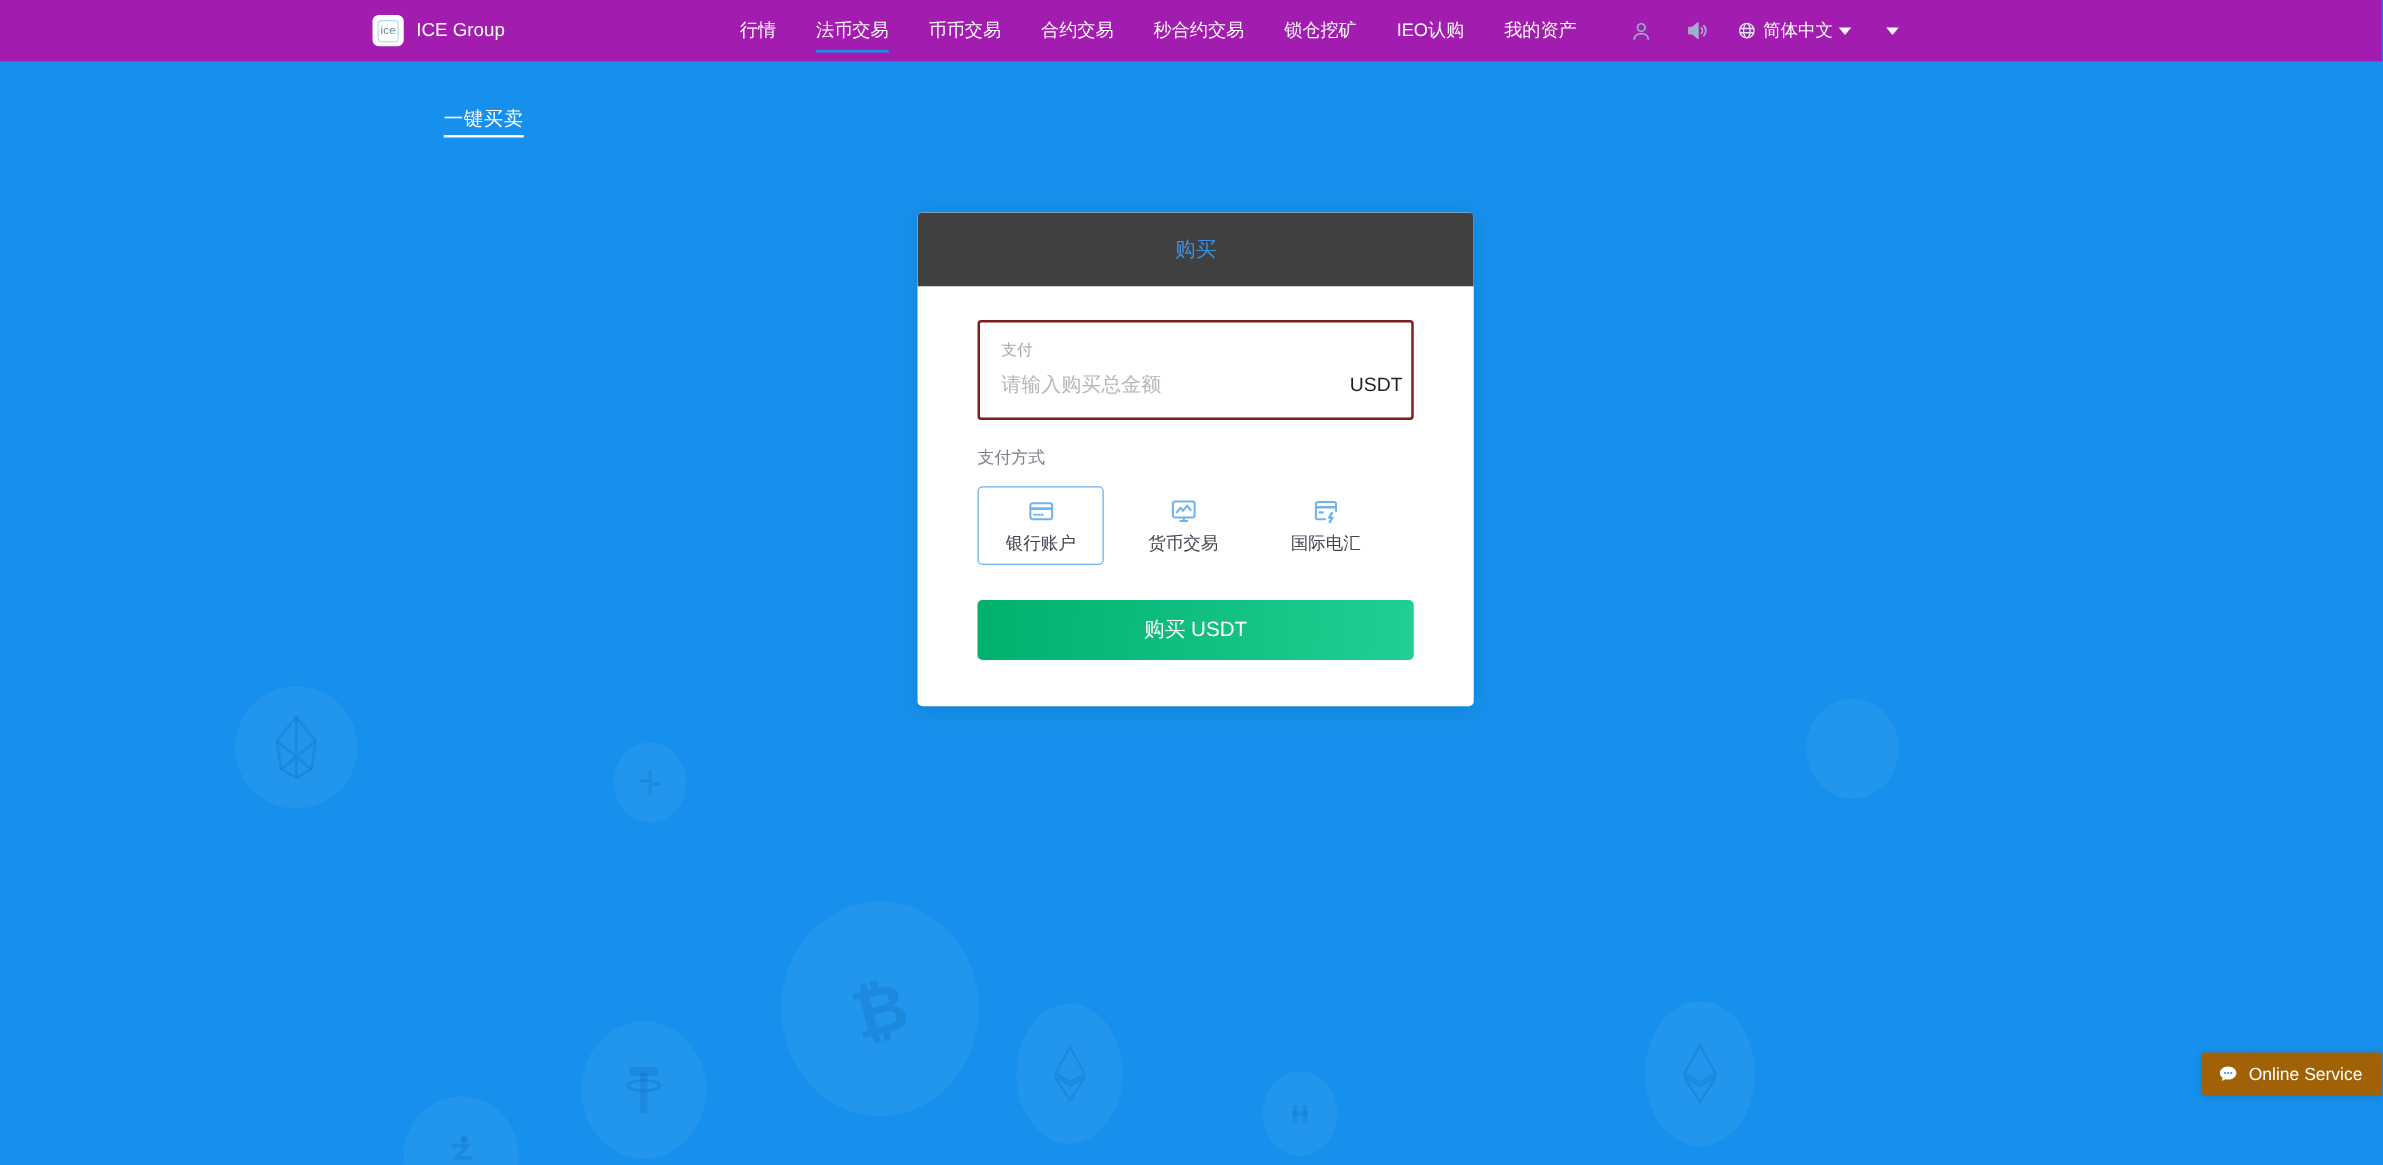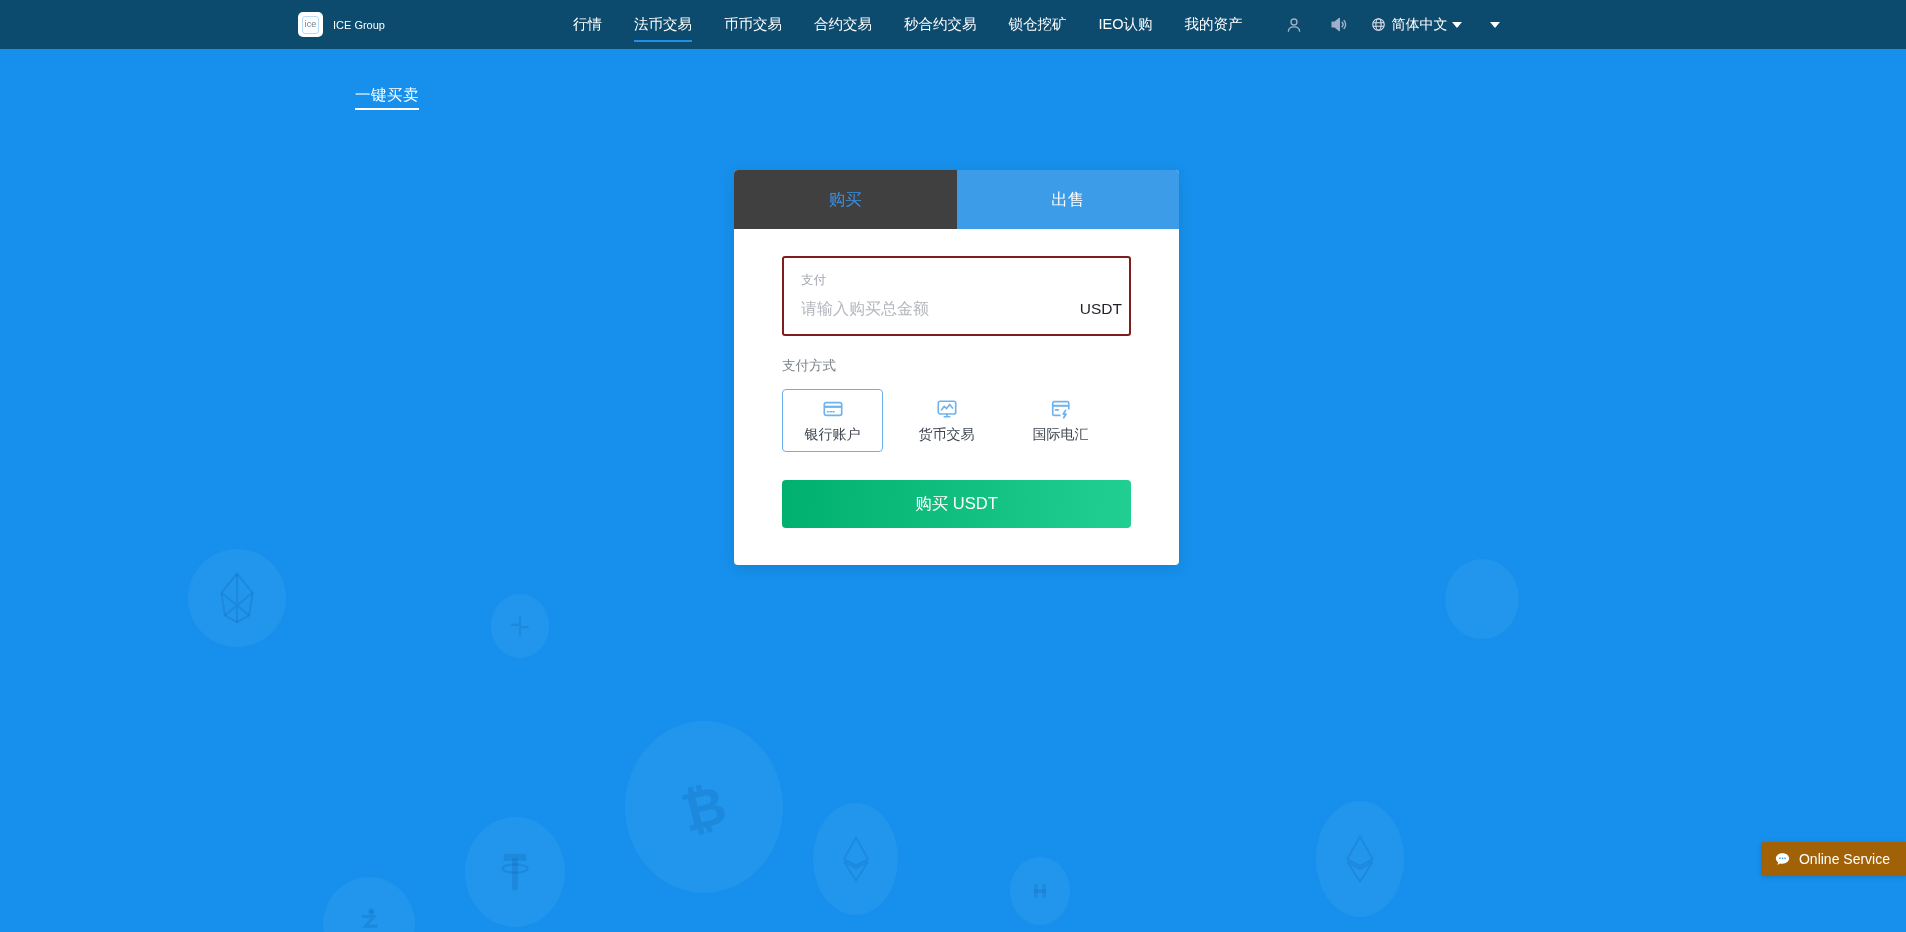--- a/index.html
+++ b/index.html
@@ -7,37 +7,37 @@
     width: 1906px; height: 932px;
     font-family: "Liberation Sans", "DejaVu Sans", sans-serif;
     overflow: hidden;
   }
   body { background: #1690ec; position: relative; }
 
   
   .header {
     position: relative; z-index: 20;
     height: 49px; width: 100%;
-    background: #0c4a6e;
+    background: #a21caf;
     display: flex; align-items: center;
   }
   .brand { display: flex; align-items: center; margin-left: 298px; }
   .brand-logo {
     width: 25px; height: 25px; border-radius: 5px; background: #ffffff;
     display: flex; align-items: center; justify-content: center;
     flex: none;
   }
   .brand-logo .inner {
     width: 17px; height: 18px; border: 1.6px solid #b9dcf5; border-radius: 3px;
     display: flex; align-items: center; justify-content: center;
     font-size: 9px; color: #6d7f90; font-family: "Liberation Sans", sans-serif;
     letter-spacing: .2px; line-height: 1;
   }
   .brand-name {
-    color: #ffffff; font-size: 11px; margin-left: 10px; white-space: nowrap;
+    color: #ffffff; font-size: 15px; margin-left: 10px; white-space: nowrap;
   }
 
   .nav { display: flex; align-items: center; margin-left: 172px; height: 66px; }
   .nav-item {
     position: relative; height: 49px; display: flex; align-items: center;
     padding: 0 16px; color: #ffffff; font-size: 14.5px; white-space: nowrap;
     cursor: pointer;
   }
   .nav-item.active::after {
     content: ""; position: absolute; left: 16px; right: 16px; bottom: 7px;
@@ -272,23 +272,20 @@
 
 <div class="page-tabs">
   <span class="page-tab">一键买卖</span>
 </div>
 
 <div class="card">
 
   <div class="card-tabs">
     <div class="card-tab active">
       <span>购买</span>
-    </div>
-    <div class="card-tab inactive">
-      <span>出售</span>
     </div>
   </div>
 
   <div class="card-body">
 
     <div class="amount-box">
       <div class="amount-label">支付</div>
       <div class="amount-row">
         <input class="amount-input" type="text" placeholder="请输入购买总金额" style="">
         <span class="amount-unit">USDT</span>

